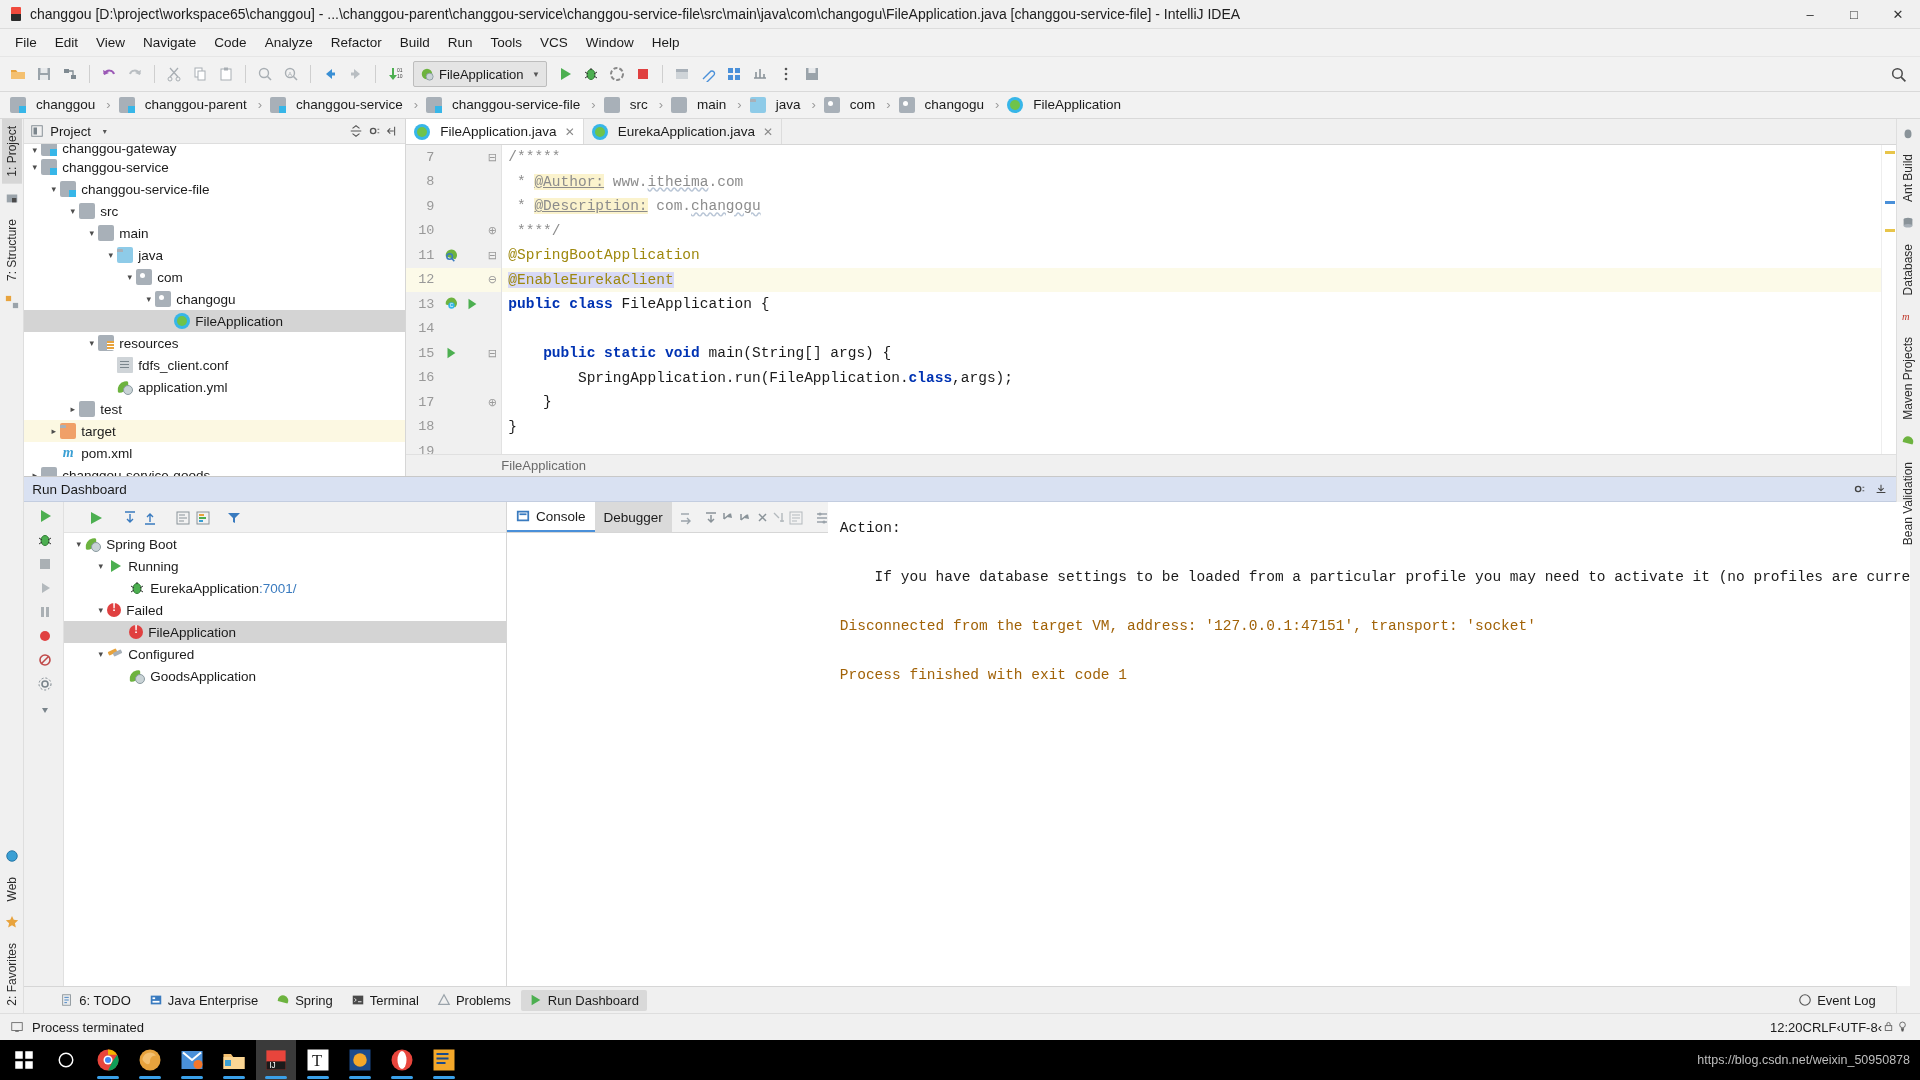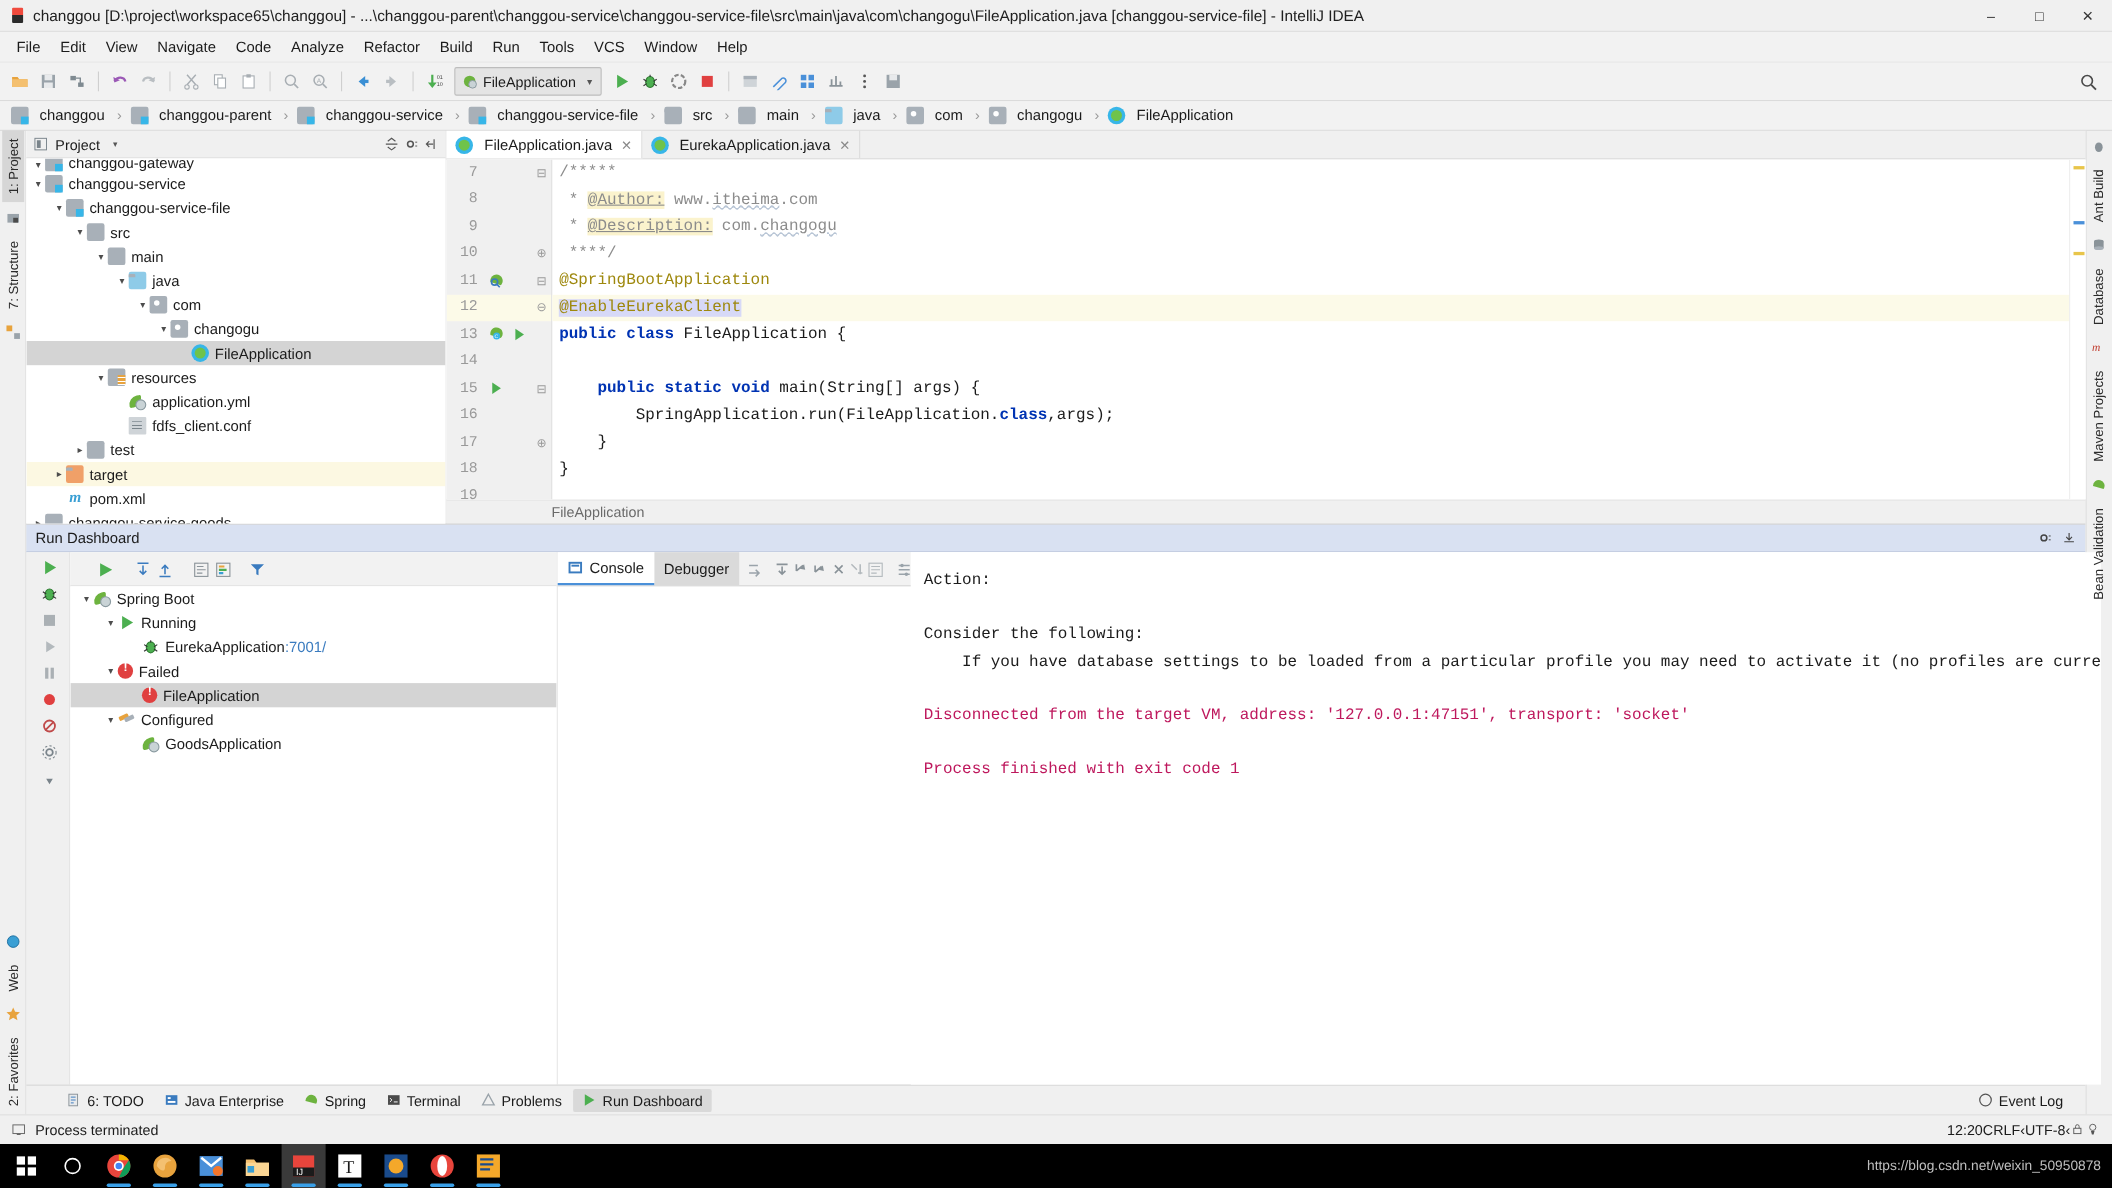--- a/index.html
+++ b/index.html
@@ -124,21 +124,21 @@
   .rd-lefttools{height:30px;background:#f2f2f2;display:flex;align-items:center;padding-left:24px;gap:6px;border-bottom:1px solid #e2e2e2;}
   .rd-tree{flex:1 1 auto;overflow:hidden;background:#fff;}
   .rd-right{flex:1 1 auto;display:flex;flex-direction:row;min-width:0;background:#fff;}
   .ctabs{height:30px;background:#f2f2f2;display:flex;align-items:stretch;border-bottom:1px solid #d6d6d6;}
   .ctab{display:flex;align-items:center;gap:6px;padding:0 9px;font-size:13.5px;color:#1b1b1b;}
   .ctab.active{background:#fff;border-bottom:2px solid #4a90d9;}
   .ctab.inactive{background:#dadada;}
   .ctools{display:flex;align-items:center;gap:3px;padding-left:6px;}
   .console{flex:1 1 auto;position:relative;overflow:hidden;background:#fff;font-family:"Liberation Mono",monospace;font-size:14.5px;padding:14px 0 0 12px;}
   .coline{height:24.5px;line-height:24.5px;white-space:pre;color:#1b1b1b;}
-  .coline.blue{color:#be185d;}
+  .coline.blue{color:#a16207;}
   .consolestrip{width:26px;background:#f0f0f0;display:flex;flex-direction:column;align-items:center;padding-top:4px;gap:8px;border-left:1px solid #e0e0e0;}
 
   
   .twbar{height:26px;background:#f0f0f0;display:flex;align-items:center;padding-left:28px;gap:2px;border-top:1px solid #d6d6d6;}
   .twitem{display:flex;align-items:center;gap:5px;padding:3px 8px;font-size:13px;color:#1b1b1b;border-radius:2px;}
   .twitem.active{background:#d9d9d9;}
   .twbar .right{margin-left:auto;display:flex;align-items:center;gap:6px;padding-right:12px;}
 
   
   .status{height:26px;background:#f0f0f0;display:flex;align-items:center;padding:0 10px;gap:8px;font-size:13px;color:#1b1b1b;border-top:1px solid #dedede;}
@@ -525,30 +525,30 @@
                 <span class="ticon ic-class"></span>
                 <span class="tlabel">FileApplication</span>
               </div>
               <div class="trow" style="padding-left: 61px;">
                 <span class="twist">▾</span>
                 <span class="ticon ic-res"></span>
                 <span class="tlabel">resources</span>
               </div>
               <div class="trow" style="padding-left: 80px;">
                 <span class="twist"></span>
+                <span class="ticon ic-conf"></span>
+                <span class="tlabel">fdfs_client.conf</span>
+              </div>
+              <div class="trow" style="padding-left: 80px;">
+                <span class="twist"></span>
                 <span class="ticon ic-spring">
                   <span class="leaf"></span>
                   <span class="dot"></span>
                 </span>
                 <span class="tlabel">application.yml</span>
-              </div>
-              <div class="trow" style="padding-left: 80px;">
-                <span class="twist"></span>
-                <span class="ticon ic-conf"></span>
-                <span class="tlabel">fdfs_client.conf</span>
               </div>
               <div class="trow" style="padding-left: 42px;">
                 <span class="twist">▸</span>
                 <span class="ticon ic-folder"></span>
                 <span class="tlabel">test</span>
               </div>
               <div class="trow hl" style="padding-left: 23px;">
                 <span class="twist">▸</span>
                 <span class="ticon ic-folder orange"></span>
                 <span class="tlabel">target</span>
@@ -934,21 +934,20 @@
                       <circle cx="6" cy="4" r="1.6" fill="#9aa3aa"></circle>
                       <circle cx="10" cy="12" r="1.6" fill="#9aa3aa"></circle>
                     </svg>
                 </span>
               </div>
             </div>
             <div style="display:flex;flex:1 1 auto;min-height:0;">
               <div class="console" id="console-out">
                   <div class="coline">Action:</div>
                   <div class="coline">&nbsp;</div>
-                  <div class="coline">Consider the following:</div>
                   <div class="coline">    If you have database settings to be loaded from a particular profile you may need to activate it (no profiles are curre</div>
                   <div class="coline">&nbsp;</div>
                   <div class="coline blue">Disconnected from the target VM, address: '127.0.0.1:47151', transport: 'socket'</div>
                   <div class="coline">&nbsp;</div>
                   <div class="coline blue">Process finished with exit code 1</div>
                 </div>
               <div class="consolestrip">
                 <span class="sq">
                   <svg width="16" height="16" viewBox="0 0 16 16">
                       <path d="M8 13V4M4 8l4-4 4 4" stroke="#3a7bbf" fill="none" stroke-width="1.7"></path>

